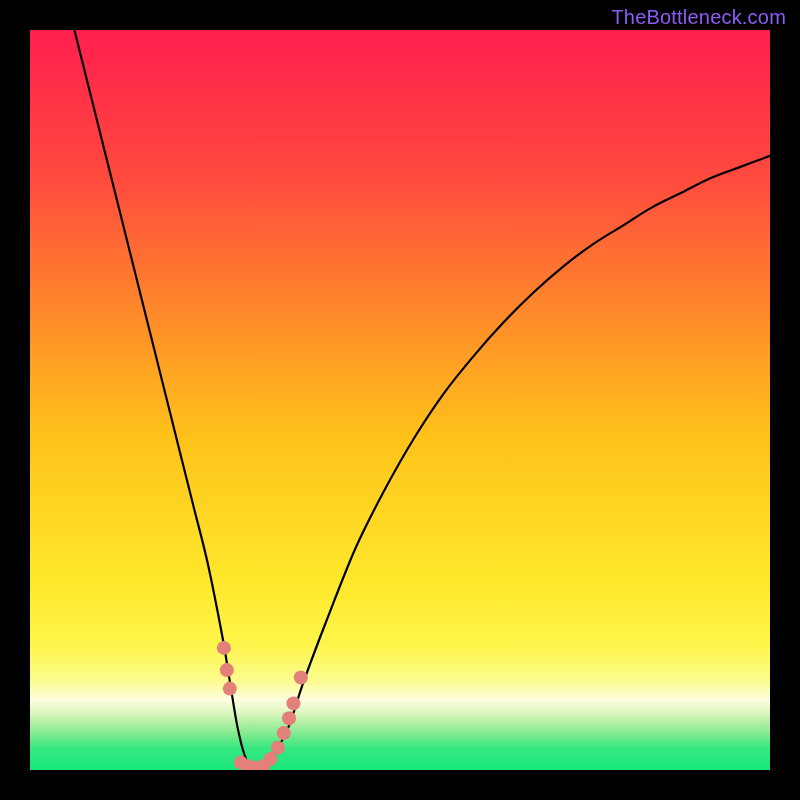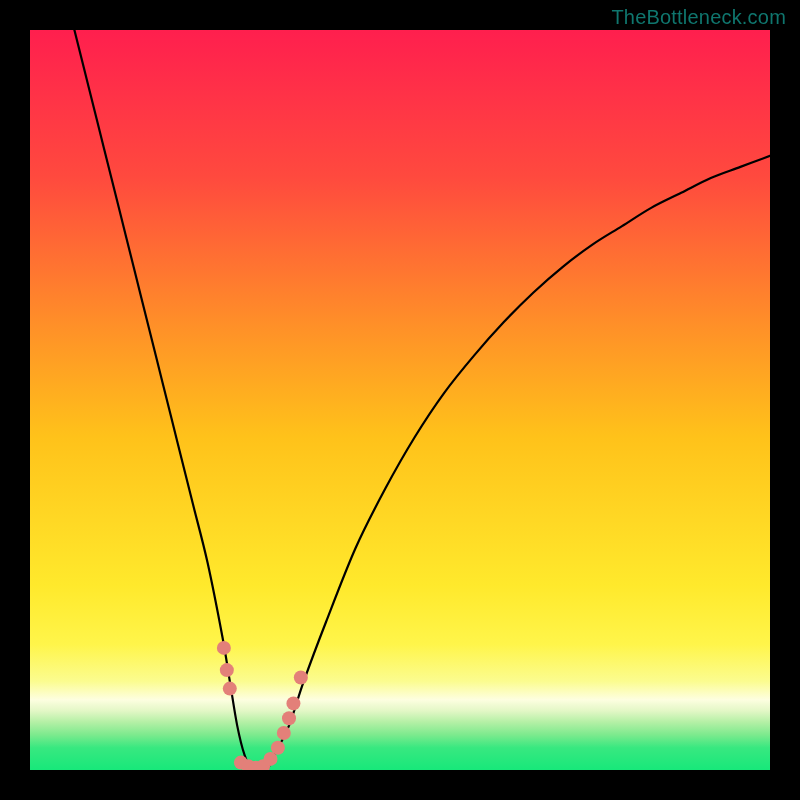--- a/index.html
+++ b/index.html
@@ -38,21 +38,21 @@
     left: 0;
     top: 0;
     width: 740px;
     height: 740px;
     pointer-events: none;
   }
   .watermark {
     position: absolute;
     top: 6px;
     right: 14px;
-    color: #0f766e;
+    color: #8b5cf6;
     font-size: 20px;
     font-weight: 400;
     letter-spacing: 0.2px;
   }
 </style>
 </head>
 <body>
 
 <div class="frame">
   <div class="watermark">TheBottleneck.com</div>

